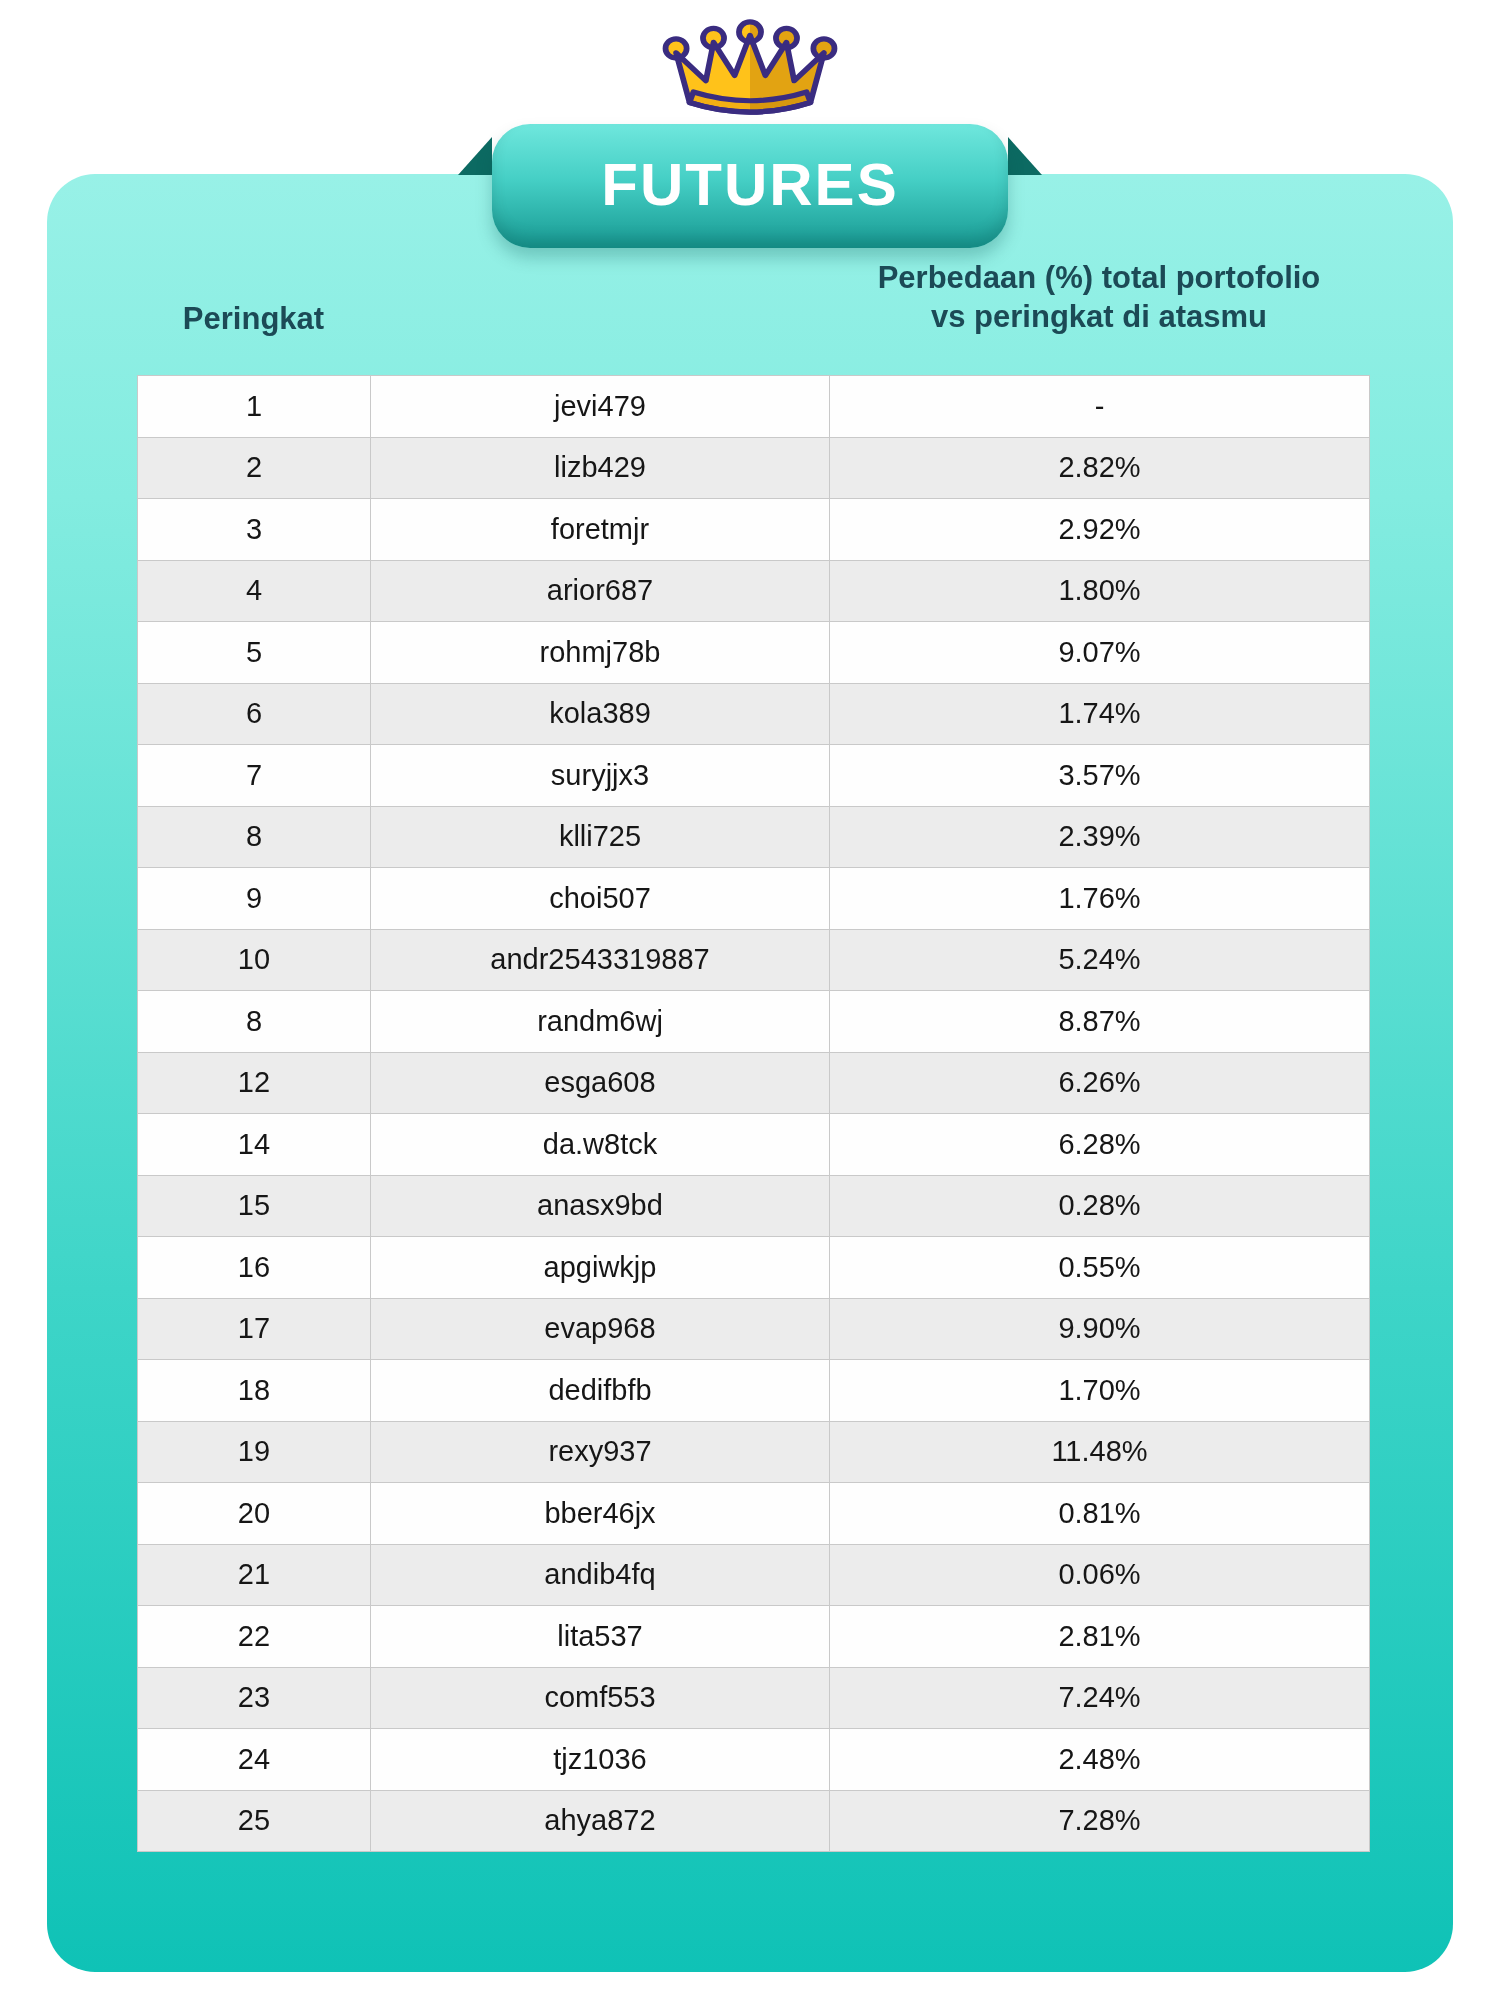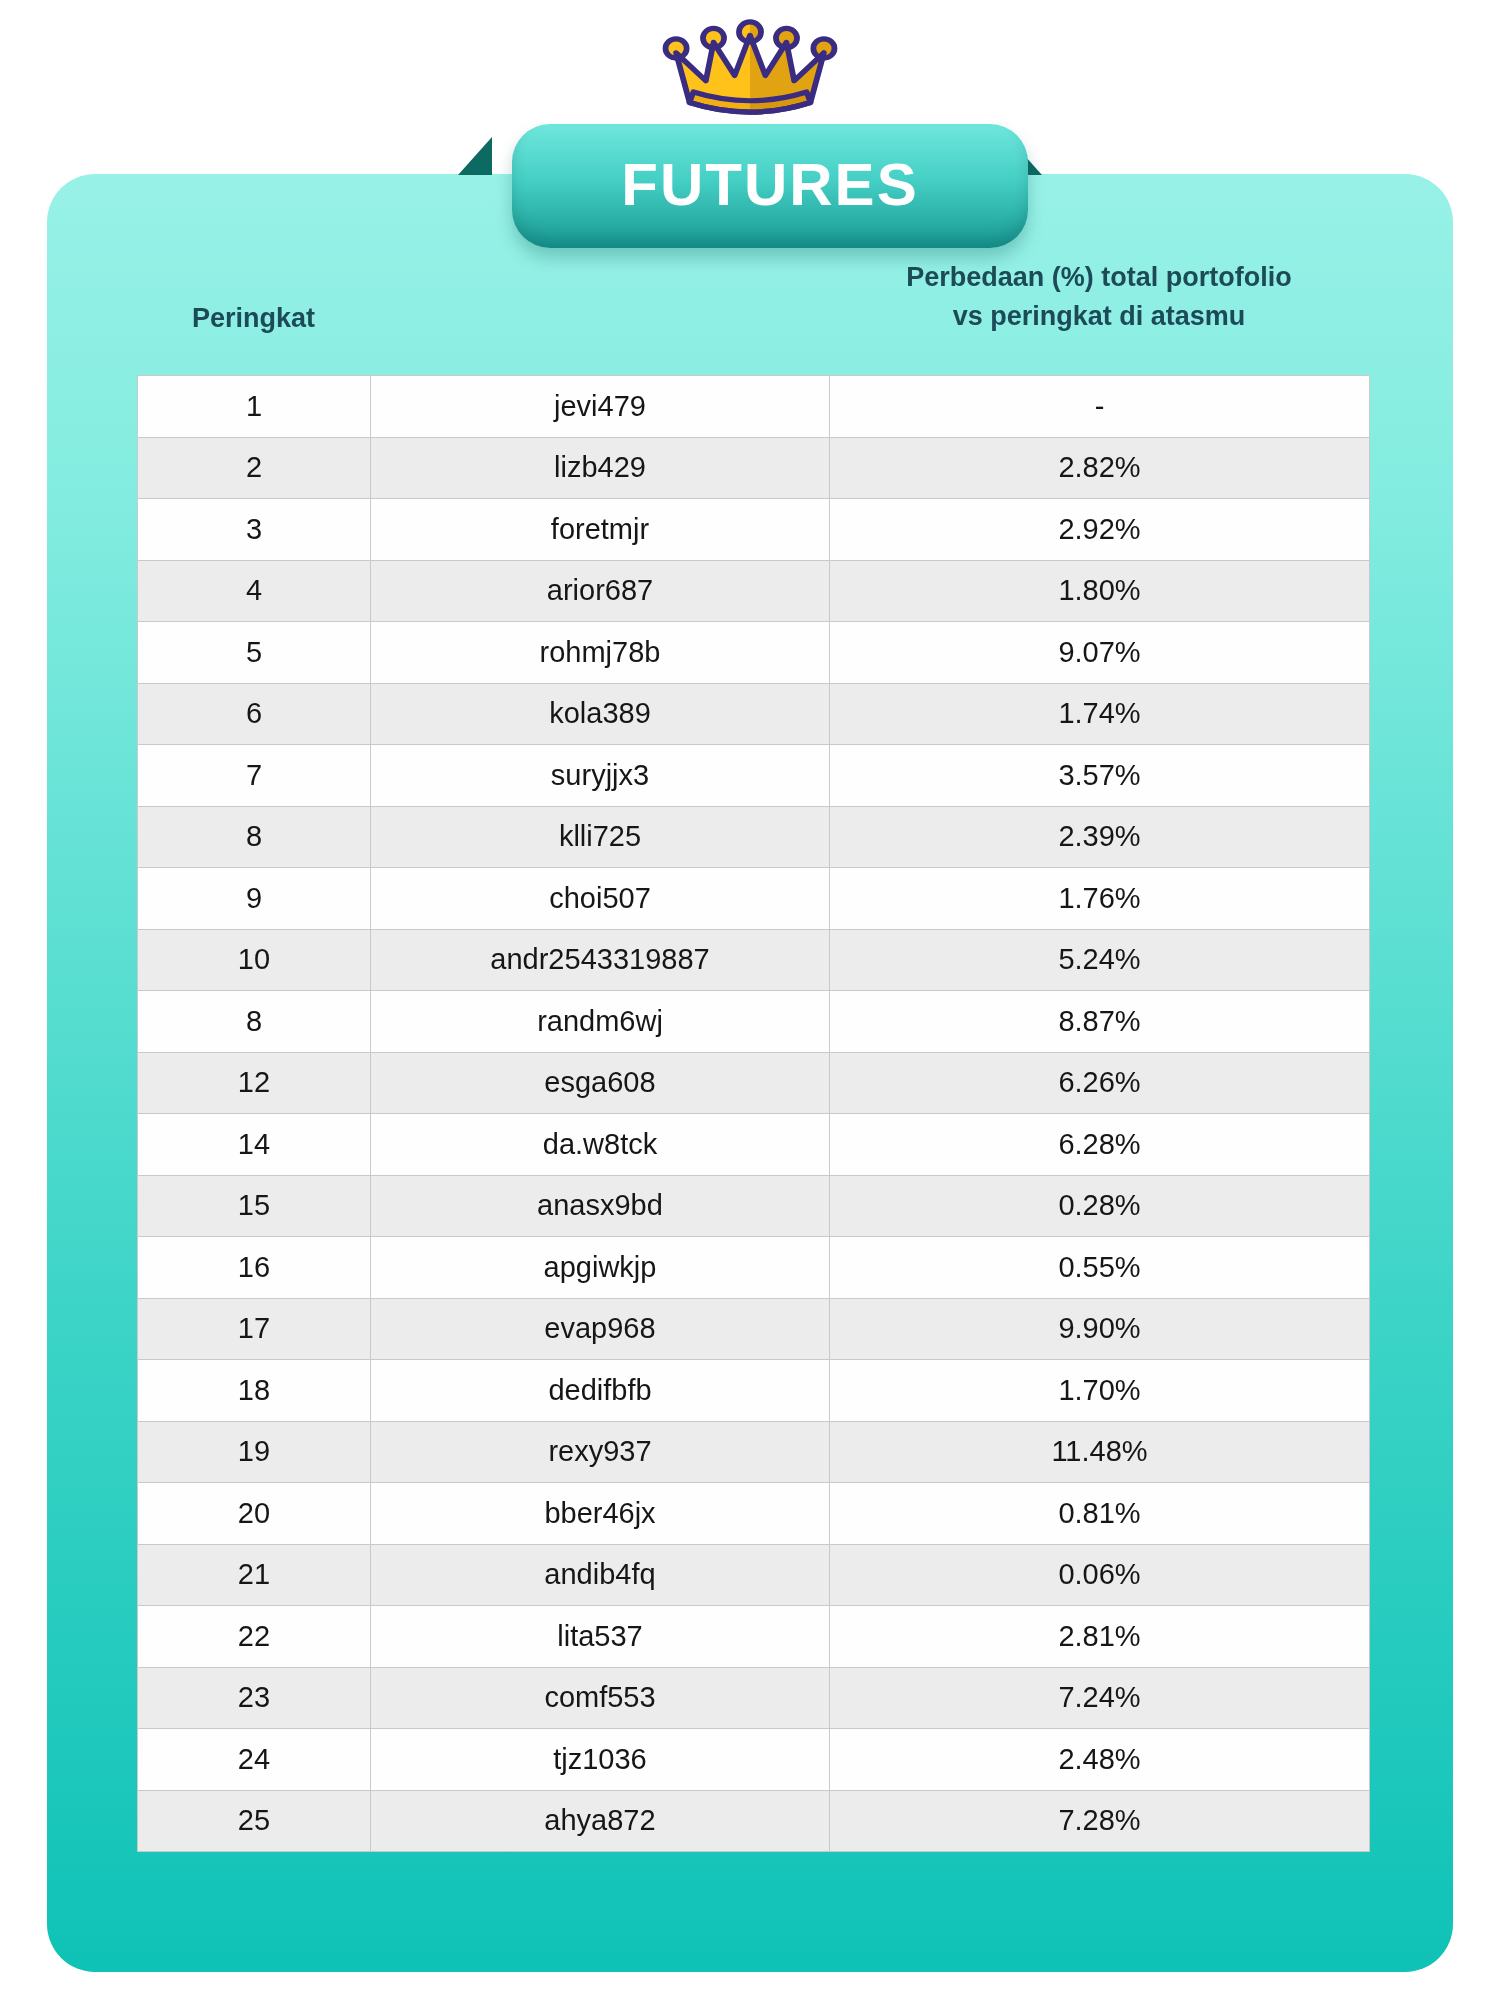--- a/index.html
+++ b/index.html
@@ -18,40 +18,40 @@
     background:linear-gradient(180deg,#98F1E7 0%,#83ECE0 18%,#3ED5C8 62%,#0FC2B6 100%);
   }
   .fold{
     position:absolute;top:137px;width:34px;height:38px;
     background:#0C6A62;
   }
   .fold-left{left:458px;clip-path:polygon(100% 0,100% 100%,0 100%);}
   .fold-right{left:1008px;clip-path:polygon(0 0,100% 100%,0 100%);}
   .banner{
     position:absolute;
-    left:512px;top:124px;
+    left:492px;top:124px;
     width:516px;height:124px;
     border-radius:38px;
     background:linear-gradient(180deg,#6FE7DD 0%,#45CFC5 45%,#189A93 100%);
     box-shadow:0 10px 16px rgba(0,80,75,.25), inset 0 -10px 14px rgba(0,60,55,.18);
     display:flex;align-items:center;justify-content:center;
   }
   .banner-title{
     color:#FFFFFF;
     font-size:60px;font-weight:bold;letter-spacing:2px;
     padding-bottom:4px;
   }
   .crown{
     position:absolute;left:654px;top:18px;
     width:192px;height:108px;
   }
   .col-header{
     position:absolute;
     color:#1C4A56;
-    font-weight:bold;font-size:27px;line-height:39px;
+    font-weight:bold;font-size:31px;line-height:39px;
     text-align:center;
   }
   .h-rank{left:137px;top:299px;width:233px;}
   .h-code{left:370px;top:296px;width:459px;}
   .h-diff{left:829px;top:258px;width:540px;}
   table.board{
     position:absolute;
     left:137px;top:375px;
     width:1232px;
     border-collapse:collapse;

